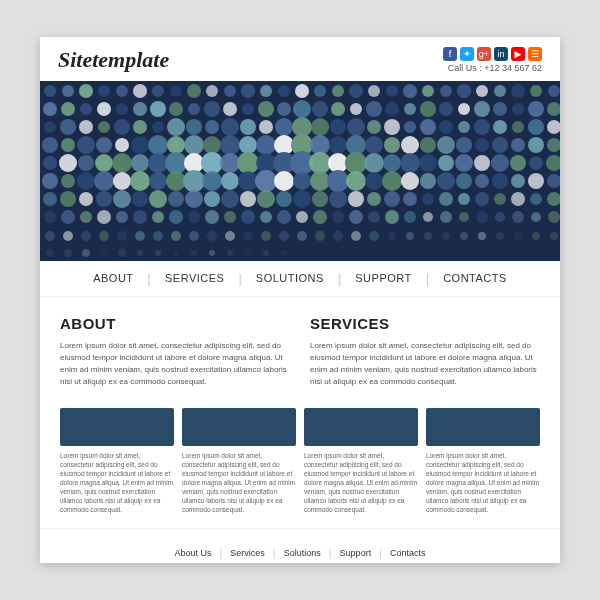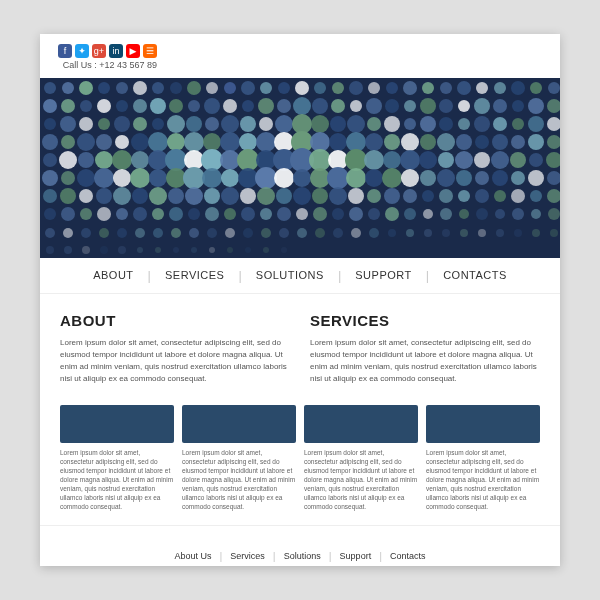--- a/index.html
+++ b/index.html
@@ -137,21 +137,21 @@
     .card-text {
       font-size: 6.5px;
       color: #666;
       line-height: 1.4;
     }
     
     .footer-nav {
       display: flex;
       justify-content: center;
       align-items: center;
-      padding: 24px 0 4px 0;
+      padding: 18px 0 4px 0;
       border-top: 1px solid #eee;
       background: #fff;
     }
     .footer-nav-item {
       font-size: 9px;
       color: #333;
       padding: 0 8px;
       cursor: pointer;
     }
     .footer-nav-sep {
@@ -164,30 +164,31 @@
       color: #999;
       padding: 4px 0 8px 0;
     }
   </style>
 </head>
 <body>
 
 <div class="page-wrapper">
 
   <div class="site-header">
+    <div class="site-title">Sitetemplate</div>
     <div class="header-right">
       <div class="social-icons">
         <div class="social-icon si-fb">f</div>
         <div class="social-icon si-tw">✦</div>
         <div class="social-icon si-gp">g+</div>
         <div class="social-icon si-li">in</div>
         <div class="social-icon si-yt">▶</div>
         <div class="social-icon si-rss">☰</div>
       </div>
-      <div class="call-us">Call Us : +12 43 567 89</div>
+      <div class="call-us">Call Us : +12 34 567 62</div>
     </div>
   </div>
 
   <div class="hero-banner">
     <svg class="dots-canvas" viewBox="0 0 520 180" xmlns="http://www.w3.org/2000/svg">
       <rect width="520" height="180" fill="#1a2a4a"></rect>
 
       <defs>
         <pattern id="dotpat" x="0" y="0" width="18" height="18" patternUnits="userSpaceOnUse">
           <circle cx="9" cy="9" r="7" fill="none"></circle>

